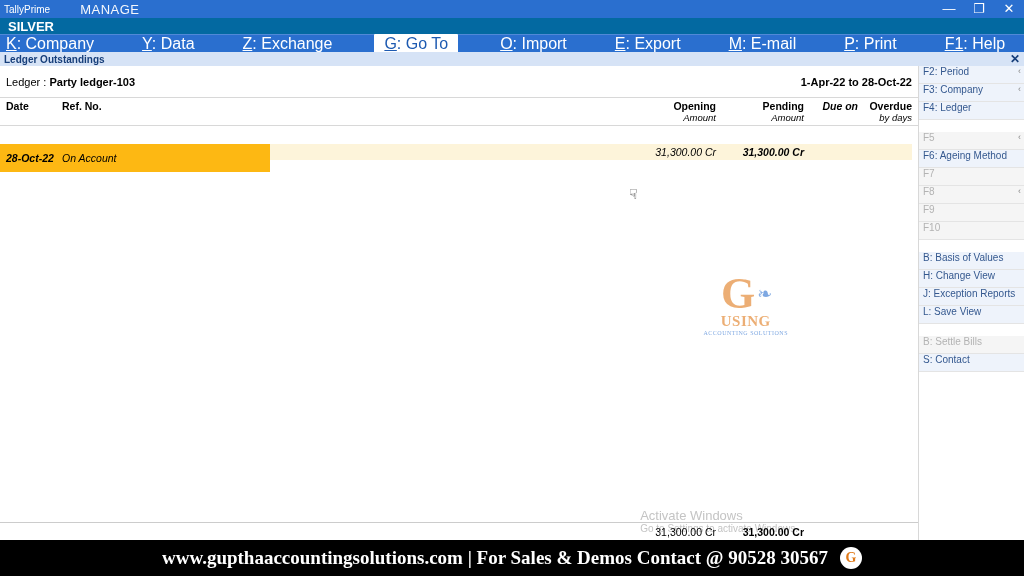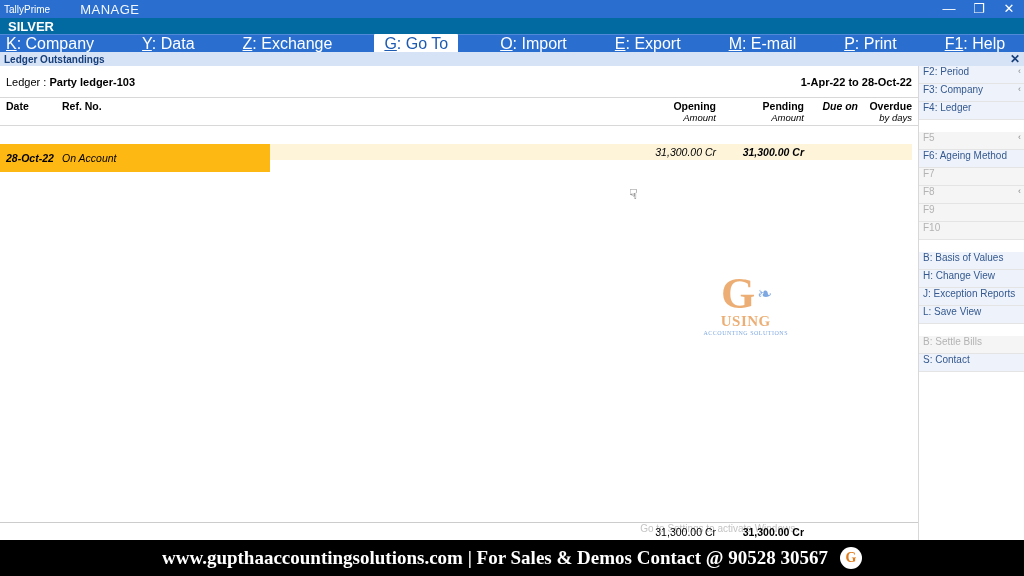--- a/index.html
+++ b/index.html
@@ -122,20 +122,21 @@
 
     <div class="cursor">☟</div>
 
     <div class="watermark">
       <div><span class="g">G</span><span class="leaf">❧</span></div>
       <div class="name">USING</div>
       <div class="sub">ACCOUNTING SOLUTIONS</div>
     </div>
 
     <div class="activate">
+      <div>Activate Windows</div>
       <div class="s">Go to Settings to activate Windows.</div>
     </div>
 
     <div class="totals">
       <div class="spacer"></div>
       <div class="col-open">31,300.00 Cr</div>
       <div class="col-pend" style="font-weight:700">31,300.00 Cr</div>
       <div class="col-due"></div>
       <div class="col-over"></div>
     </div>

